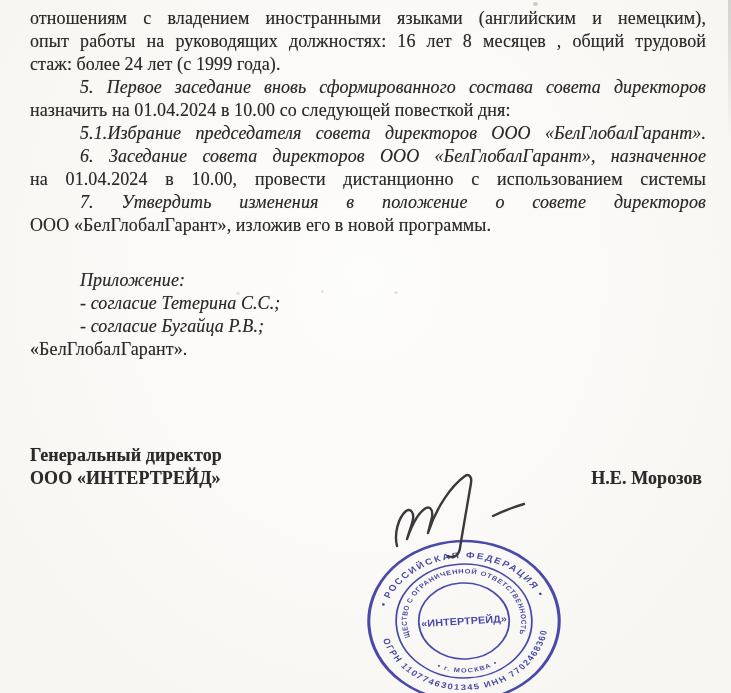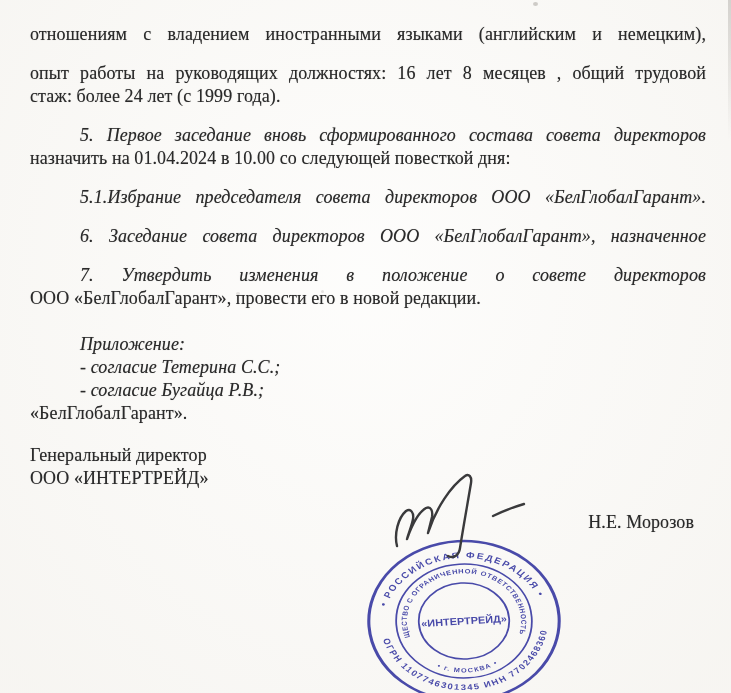--- a/index.html
+++ b/index.html
@@ -11,29 +11,30 @@
   }
   .page{position:absolute;inset:0;background:
     radial-gradient(ellipse at 50% 40%, rgba(255,255,255,.6), rgba(234,231,226,.25) 95%),
     #fbfaf7;}
   .text-col{
     position:absolute;left:30px;top:0;width:676px;padding-top:7px;
     font-size:18px;line-height:23px;letter-spacing:.1px;
     text-shadow:0 0 .7px rgba(55,55,55,.5);
   }
   .ln{min-height:23px;white-space:normal;}
-  .just{text-align:justify;text-align-last:justify;margin-top:16px;}
+  .just{text-align:justify;text-align-last:justify;}
   .ind{text-indent:50px;font-style:italic;}
-  .gap{margin-top:23px;}
+  .gap{margin-top:32px;}
   .sig-block{
     position:absolute;left:30px;top:444px;width:676px;
     font-size:18px;line-height:23px;letter-spacing:.1px;
     text-shadow:0 0 .7px rgba(55,55,55,.5);
+    font-weight:bold;
   }
-  .signer-name{position:absolute;top:23px;right:12px;margin-top:44px;}
+  .signer-name{position:absolute;top:23px;right:4px;}
   .seal{position:absolute;left:350px;top:460px;width:260px;height:233px;overflow:hidden;}
   .stamp{opacity:.88;}
   .stamp circle{fill:none;stroke:#31339f;}
   .stamp text{fill:#31339f;font-family:"Liberation Sans","DejaVu Sans",sans-serif;font-weight:bold;}
   .r1t{font-size:8.5px;letter-spacing:1.6px;}
   .r1b{font-size:8px;letter-spacing:1.3px;}
   .r2t{font-size:6.3px;letter-spacing:.65px;}
   .r2b{font-size:6.2px;letter-spacing:1.1px;}
   .ctr{font-size:10px;}
   .sig path{fill:none;stroke:#3a3a3c;stroke-width:2.4;stroke-linecap:round;stroke-linejoin:round;}
@@ -47,22 +48,23 @@
 <div class="page">
 
   <div class="text-col">
     <div class="ln just">отношениям с владением иностранными языками (английским и немецким),</div>
     <div class="ln just">опыт работы на руководящих должностях: 16 лет 8 месяцев , общий трудовой</div>
     <div class="ln">стаж: более 24 лет (с 1999 года).</div>
     <div class="ln ind just">5. Первое заседание вновь сформированного состава совета директоров</div>
     <div class="ln">назначить на 01.04.2024 в 10.00 со следующей повесткой дня:</div>
     <div class="ln ind just">5.1.Избрание председателя совета директоров ООО «БелГлобалГарант».</div>
     <div class="ln ind just">6. Заседание совета директоров ООО «БелГлобалГарант», назначенное</div>
+    <div class="ln just">на 01.04.2024 в 10.00, провести дистанционно с использованием системы</div>
     <div class="ln ind just">7. Утвердить изменения в положение о совете директоров</div>
-    <div class="ln">ООО «БелГлобалГарант», провести его в новой редакции.</div>
+    <div class="ln">ООО «БелГлобалГарант», изложив его в новой программы.</div>
     <div class="ln ind gap">Приложение:</div>
     <div class="ln ind">- согласие Тетерина С.С.;</div>
     <div class="ln ind">- согласие Бугайца Р.В.;</div>
     <div class="ln">«БелГлобалГарант».</div>
   </div>
 
   <div class="sig-block">
     <div class="ln">Генеральный директор</div>
     <div class="ln">ООО «ИНТЕРТРЕЙД»</div>
     <div class="signer-name">Н.Е. Морозов</div>

